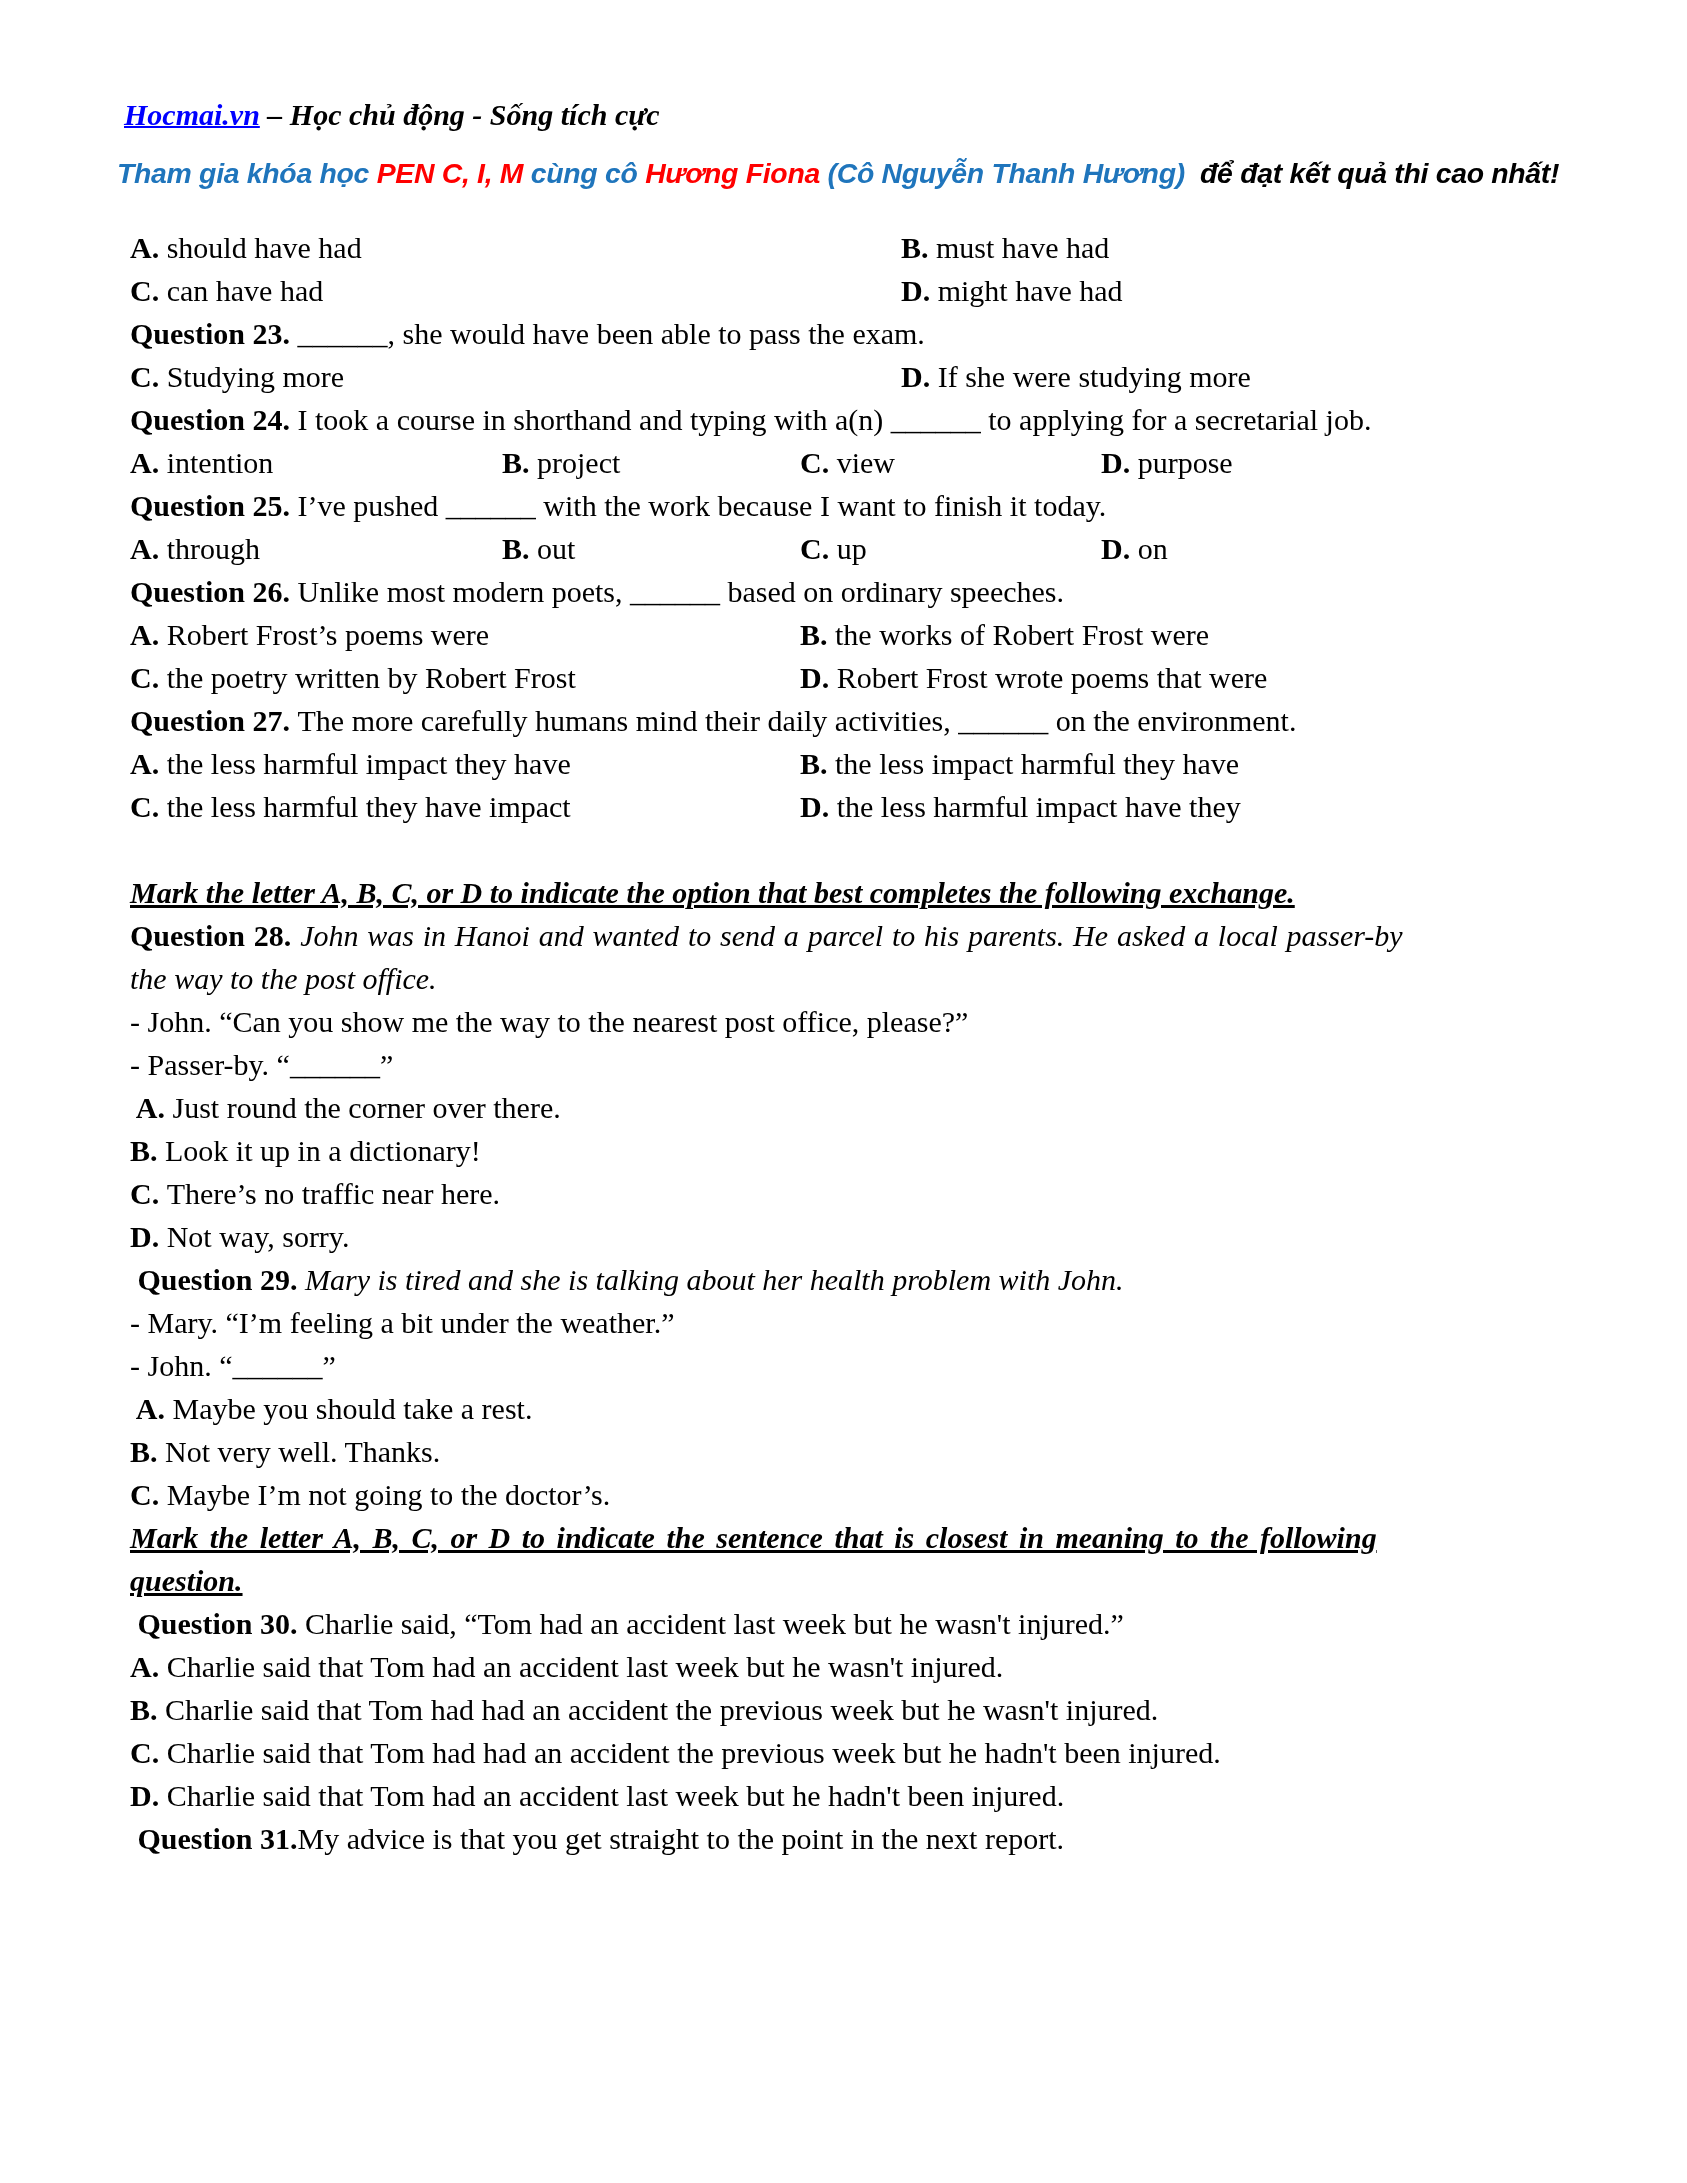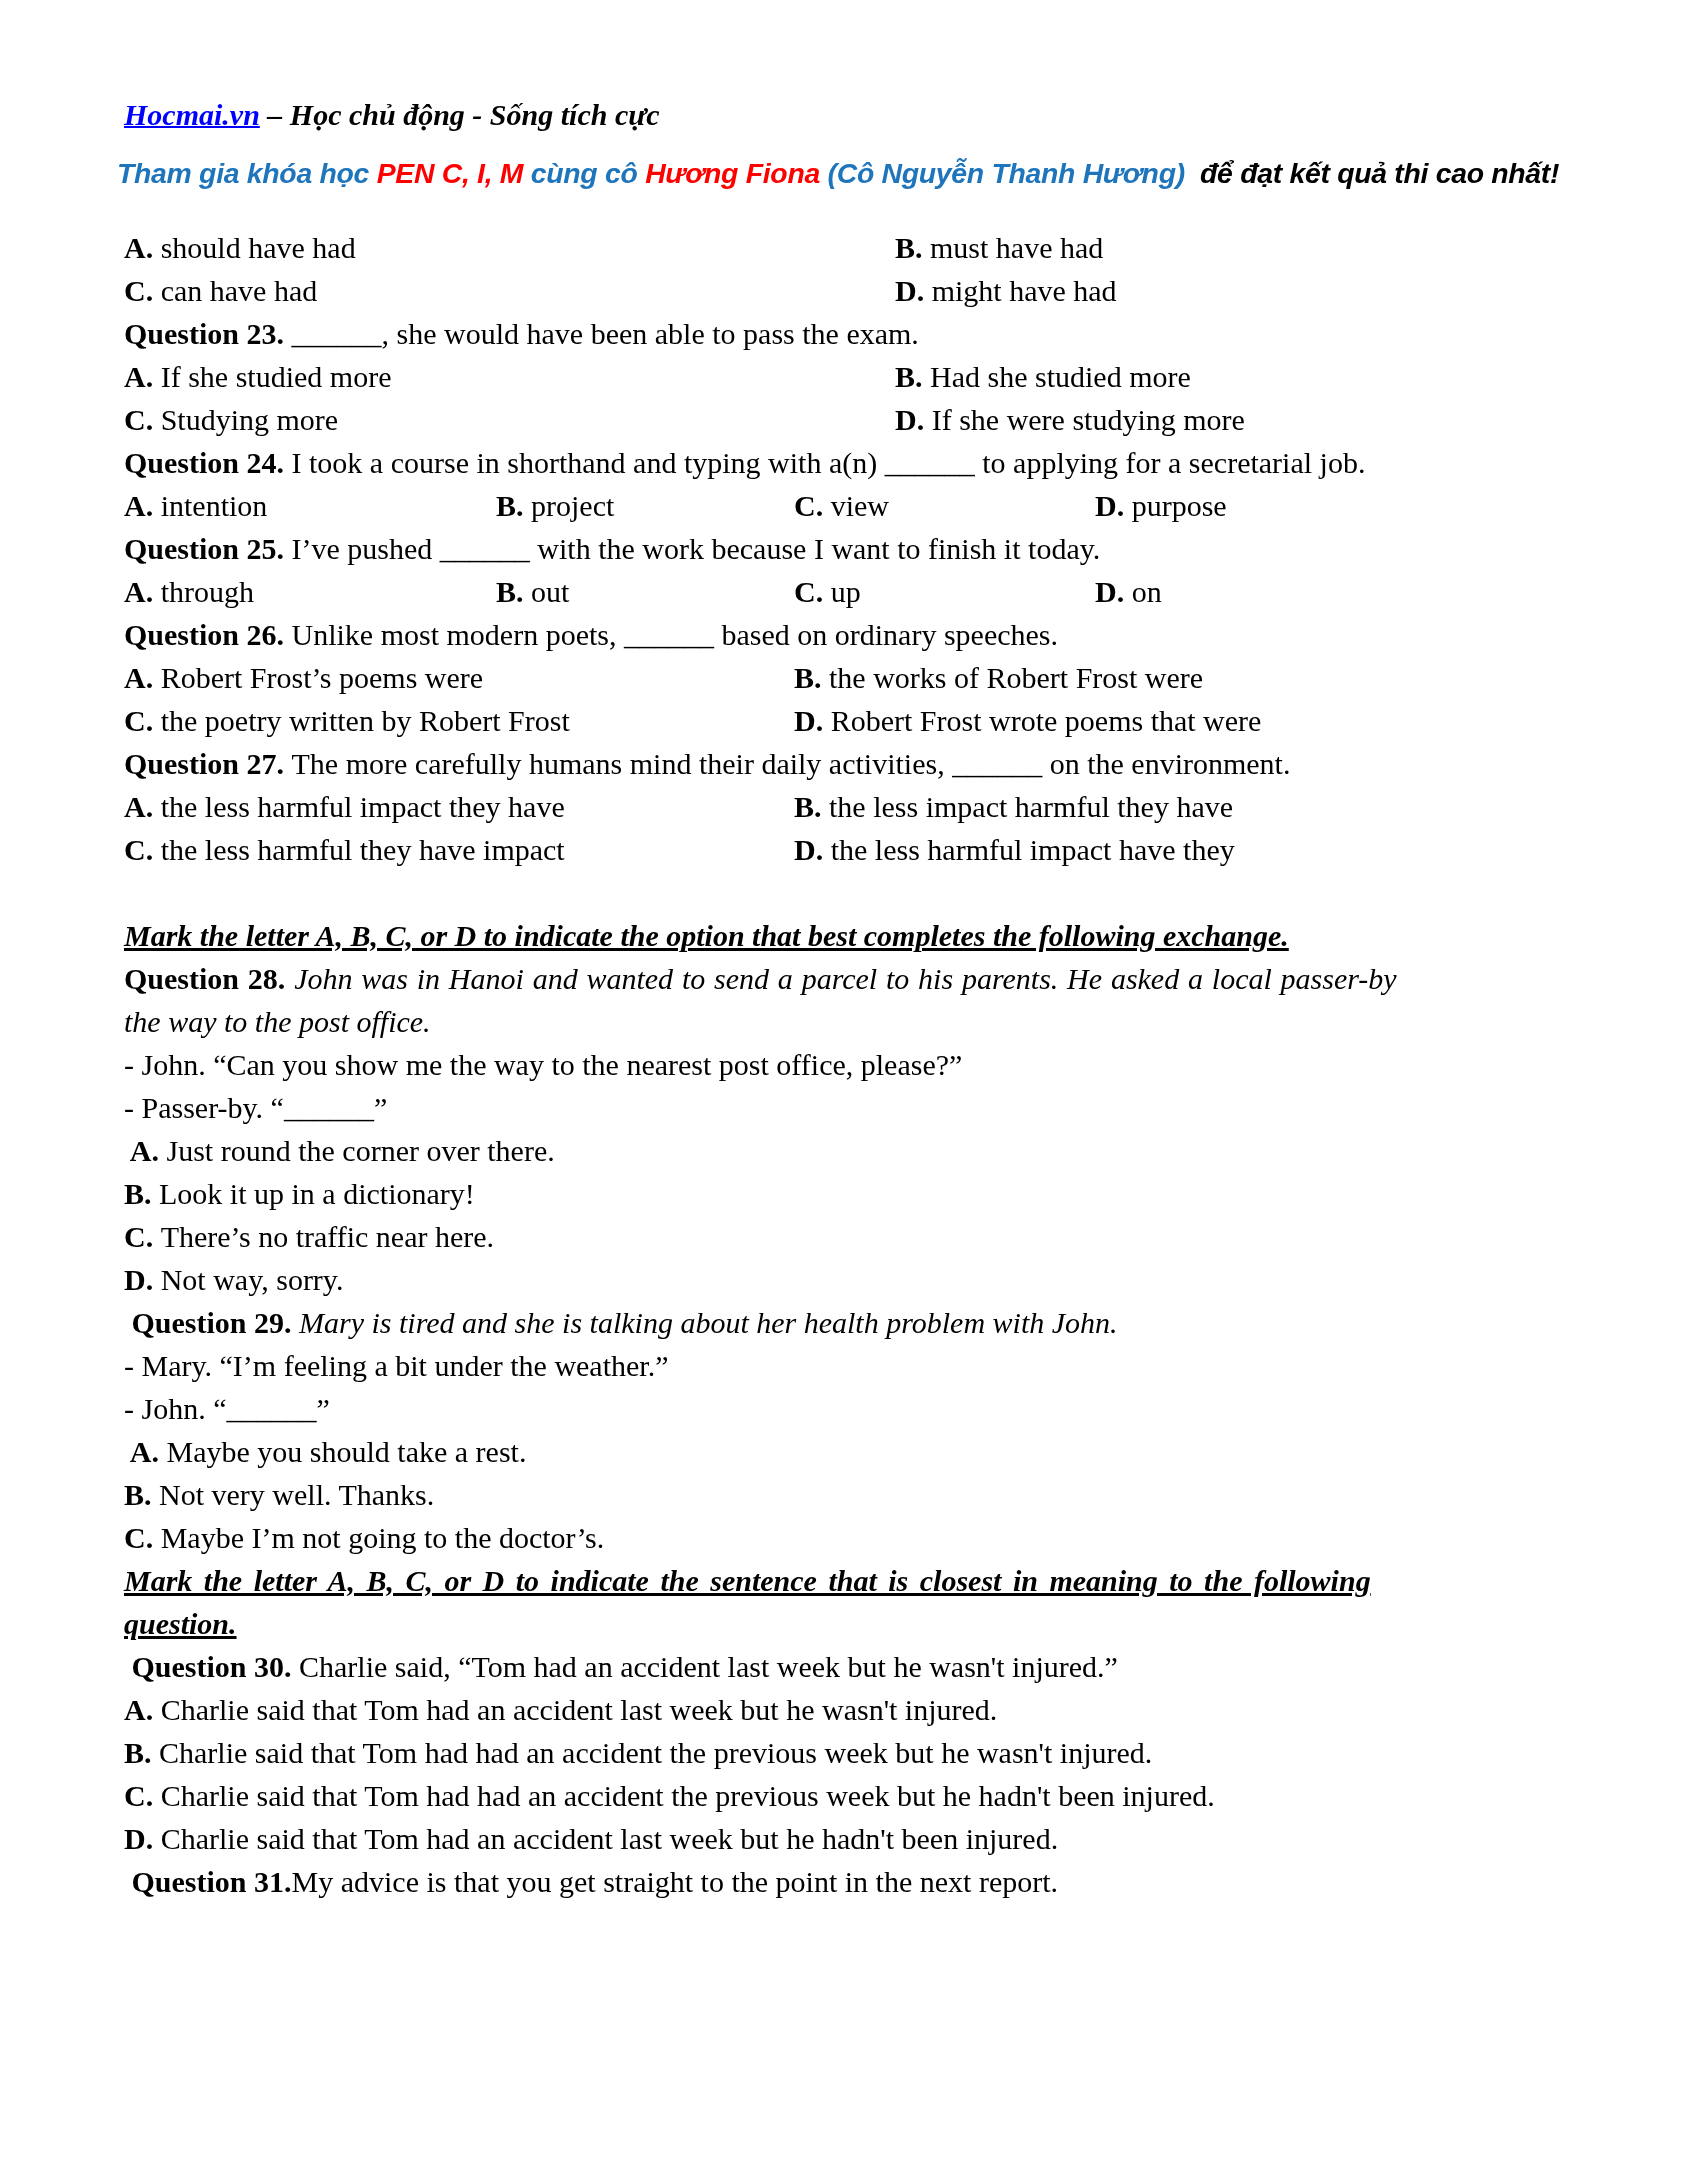--- a/index.html
+++ b/index.html
@@ -26,21 +26,21 @@
   }
   .promo-line .blue  { color:#1F75BC; }
   .promo-line .red   { color:#FF0000; }
   .promo-line .black { color:#000000; }
 
   
   .doc {
     position:absolute; left:124px; top:226px; width:1438px;
     font-size:30px; line-height:43px;
   }
-  .line { white-space:pre; height:43px; }
+  .line { white-space:pre; height:43px;margin-left:6px; }
   .spacer { height:43px; }
 
   .seg.regular     { font-weight:normal; font-style:normal; }
   .seg.bold        { font-weight:bold;   font-style:normal; }
   .seg.italic      { font-weight:normal; font-style:italic; }
   .seg.bold-italic { font-weight:bold;   font-style:italic;text-decoration:underline; }
 
   .cell { display:inline-block; white-space:pre; vertical-align:top; }
   .cols2-wide   .cell:first-child { width:771px; }
   .cols2-narrow .cell:first-child { width:670px; }
@@ -54,21 +54,20 @@
 </head>
 <body>
 
 <div class="page">
   <div class="brand-line"><a class="brand">Hocmai.vn</a><span class="tagline"> – Học chủ động - Sống tích cực</span></div>
   <div class="promo-line"><span class="blue">Tham gia khóa học </span><span class="red">PEN C, I, M </span><span class="blue">cùng cô </span><span class="red">Hương Fiona </span><span class="blue">(Cô Nguyễn Thanh Hương)</span><span class="black">  để đạt kết quả thi cao nhất!</span></div>
   <div class="doc">
       <div class="line cols2-wide"><span class="cell"><span class="seg bold">A. </span><span class="seg regular">should have had</span></span><span class="cell"><span class="seg bold">B. </span><span class="seg regular">must have had</span></span></div>
       <div class="line cols2-wide"><span class="cell"><span class="seg bold">C. </span><span class="seg regular">can have had</span></span><span class="cell"><span class="seg bold">D. </span><span class="seg regular">might have had</span></span></div>
       <div class="line para"><span class="seg bold">Question 23. </span><span class="seg regular">______, she would have been able to pass the exam.</span></div>
-      <div class="line cols2-wide"><span class="cell"><span class="seg bold">A. </span><span class="seg regular">If she studied more</span></span><span class="cell"><span class="seg bold">B. </span><span class="seg regular">Had she studied more</span></span></div>
       <div class="line cols2-wide"><span class="cell"><span class="seg bold">C. </span><span class="seg regular">Studying more</span></span><span class="cell"><span class="seg bold">D. </span><span class="seg regular">If she were studying more</span></span></div>
       <div class="line para"><span class="seg bold">Question 24. </span><span class="seg regular">I took a course in shorthand and typing with a(n) ______ to applying for a secretarial job.</span></div>
       <div class="line cols4"><span class="cell"><span class="seg bold">A. </span><span class="seg regular">intention</span></span><span class="cell"><span class="seg bold">B. </span><span class="seg regular">project</span></span><span class="cell"><span class="seg bold">C. </span><span class="seg regular">view</span></span><span class="cell"><span class="seg bold">D. </span><span class="seg regular">purpose</span></span></div>
       <div class="line para"><span class="seg bold">Question 25. </span><span class="seg regular">I’ve pushed ______ with the work because I want to finish it today.</span></div>
       <div class="line cols4"><span class="cell"><span class="seg bold">A. </span><span class="seg regular">through</span></span><span class="cell"><span class="seg bold">B. </span><span class="seg regular">out</span></span><span class="cell"><span class="seg bold">C. </span><span class="seg regular">up</span></span><span class="cell"><span class="seg bold">D. </span><span class="seg regular">on</span></span></div>
       <div class="line para"><span class="seg bold">Question 26. </span><span class="seg regular">Unlike most modern poets, ______ based on ordinary speeches.</span></div>
       <div class="line cols2-narrow"><span class="cell"><span class="seg bold">A. </span><span class="seg regular">Robert Frost’s poems were</span></span><span class="cell"><span class="seg bold">B. </span><span class="seg regular">the works of Robert Frost were</span></span></div>
       <div class="line cols2-narrow"><span class="cell"><span class="seg bold">C. </span><span class="seg regular">the poetry written by Robert Frost</span></span><span class="cell"><span class="seg bold">D. </span><span class="seg regular">Robert Frost wrote poems that were</span></span></div>
       <div class="line para"><span class="seg bold">Question 27. </span><span class="seg regular">The more carefully humans mind their daily activities, ______ on the environment.</span></div>
       <div class="line cols2-narrow"><span class="cell"><span class="seg bold">A. </span><span class="seg regular">the less harmful impact they have</span></span><span class="cell"><span class="seg bold">B. </span><span class="seg regular">the less impact harmful they have</span></span></div>

